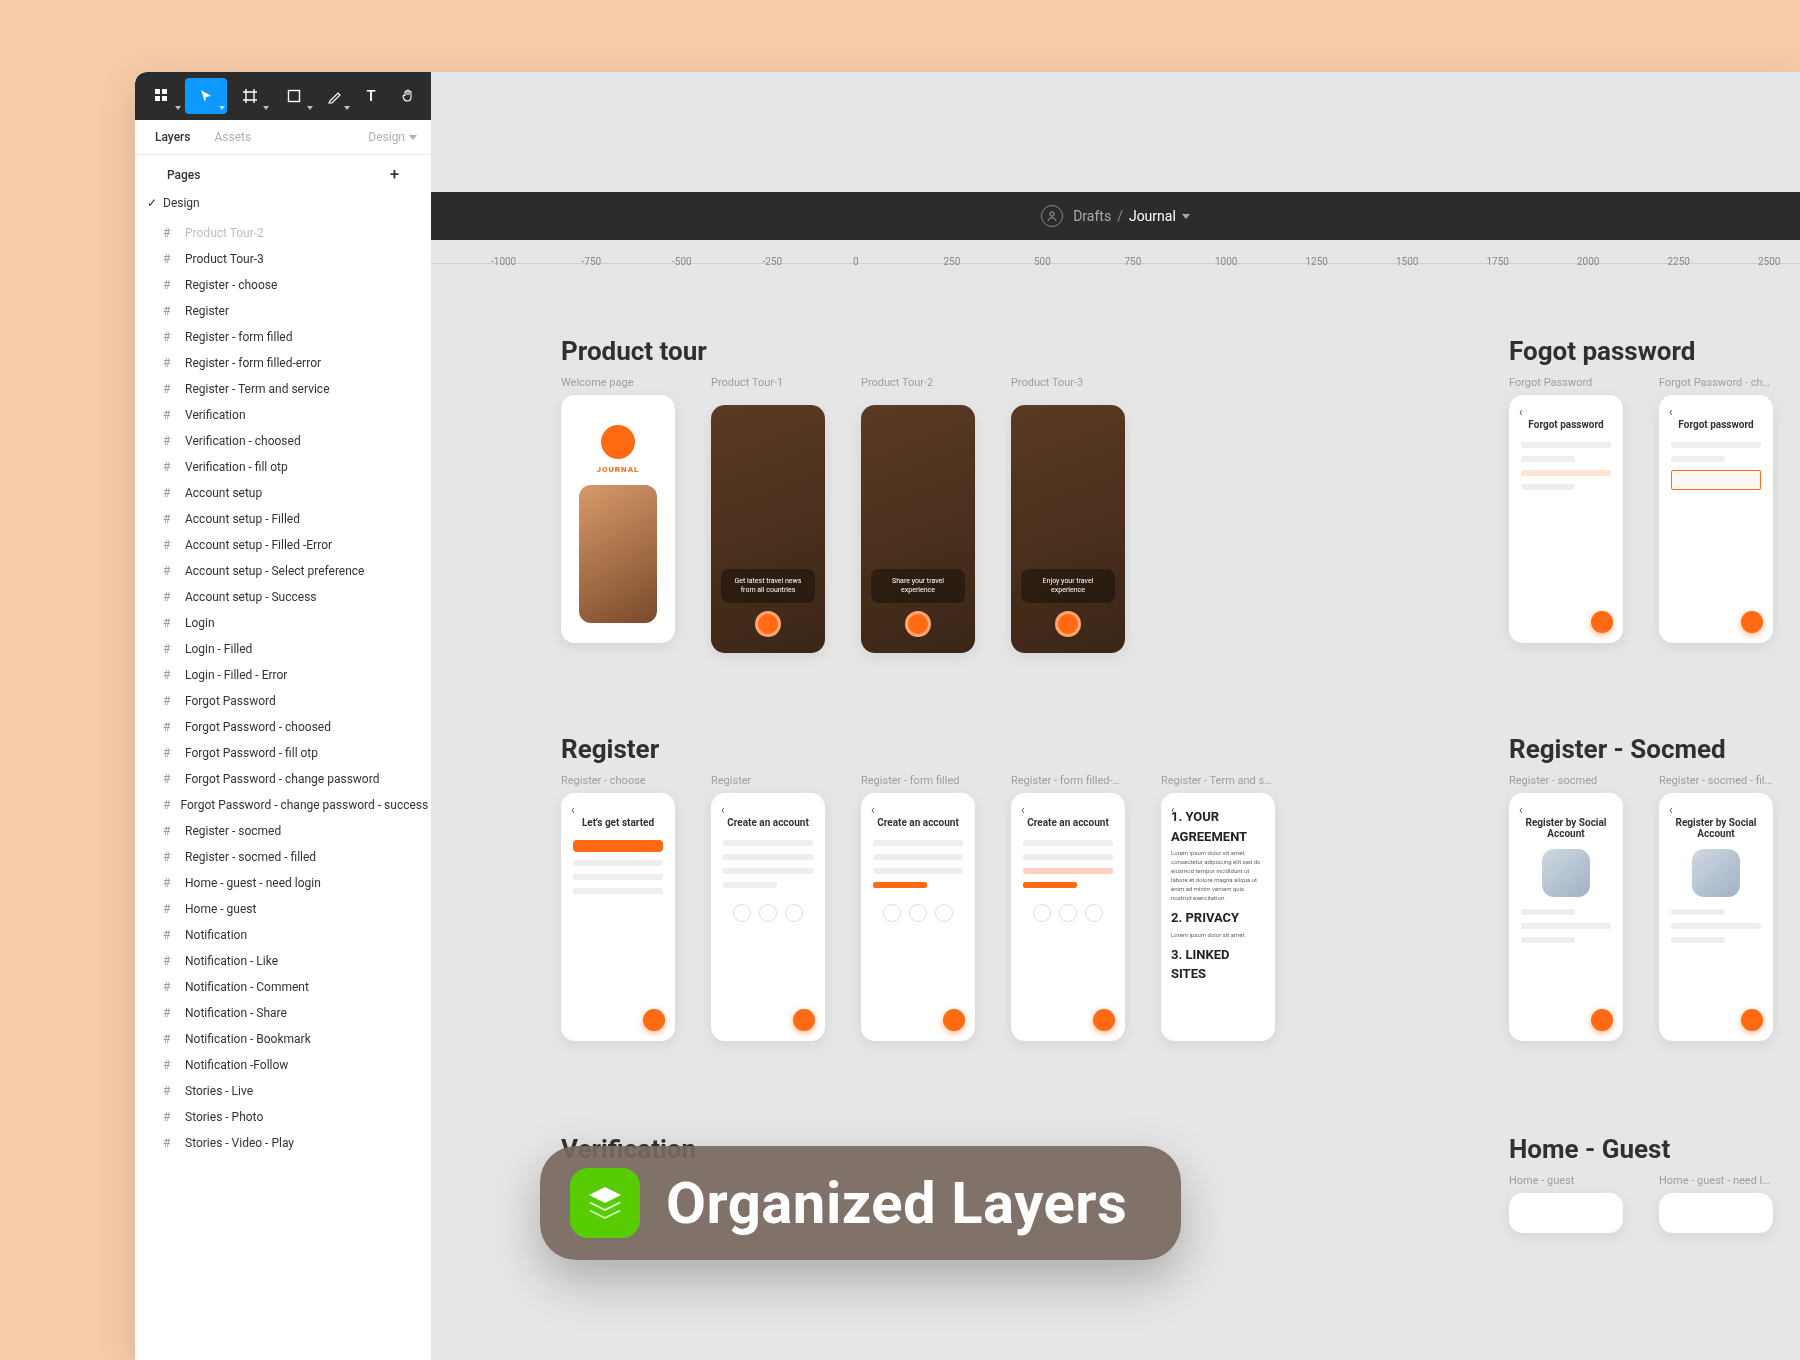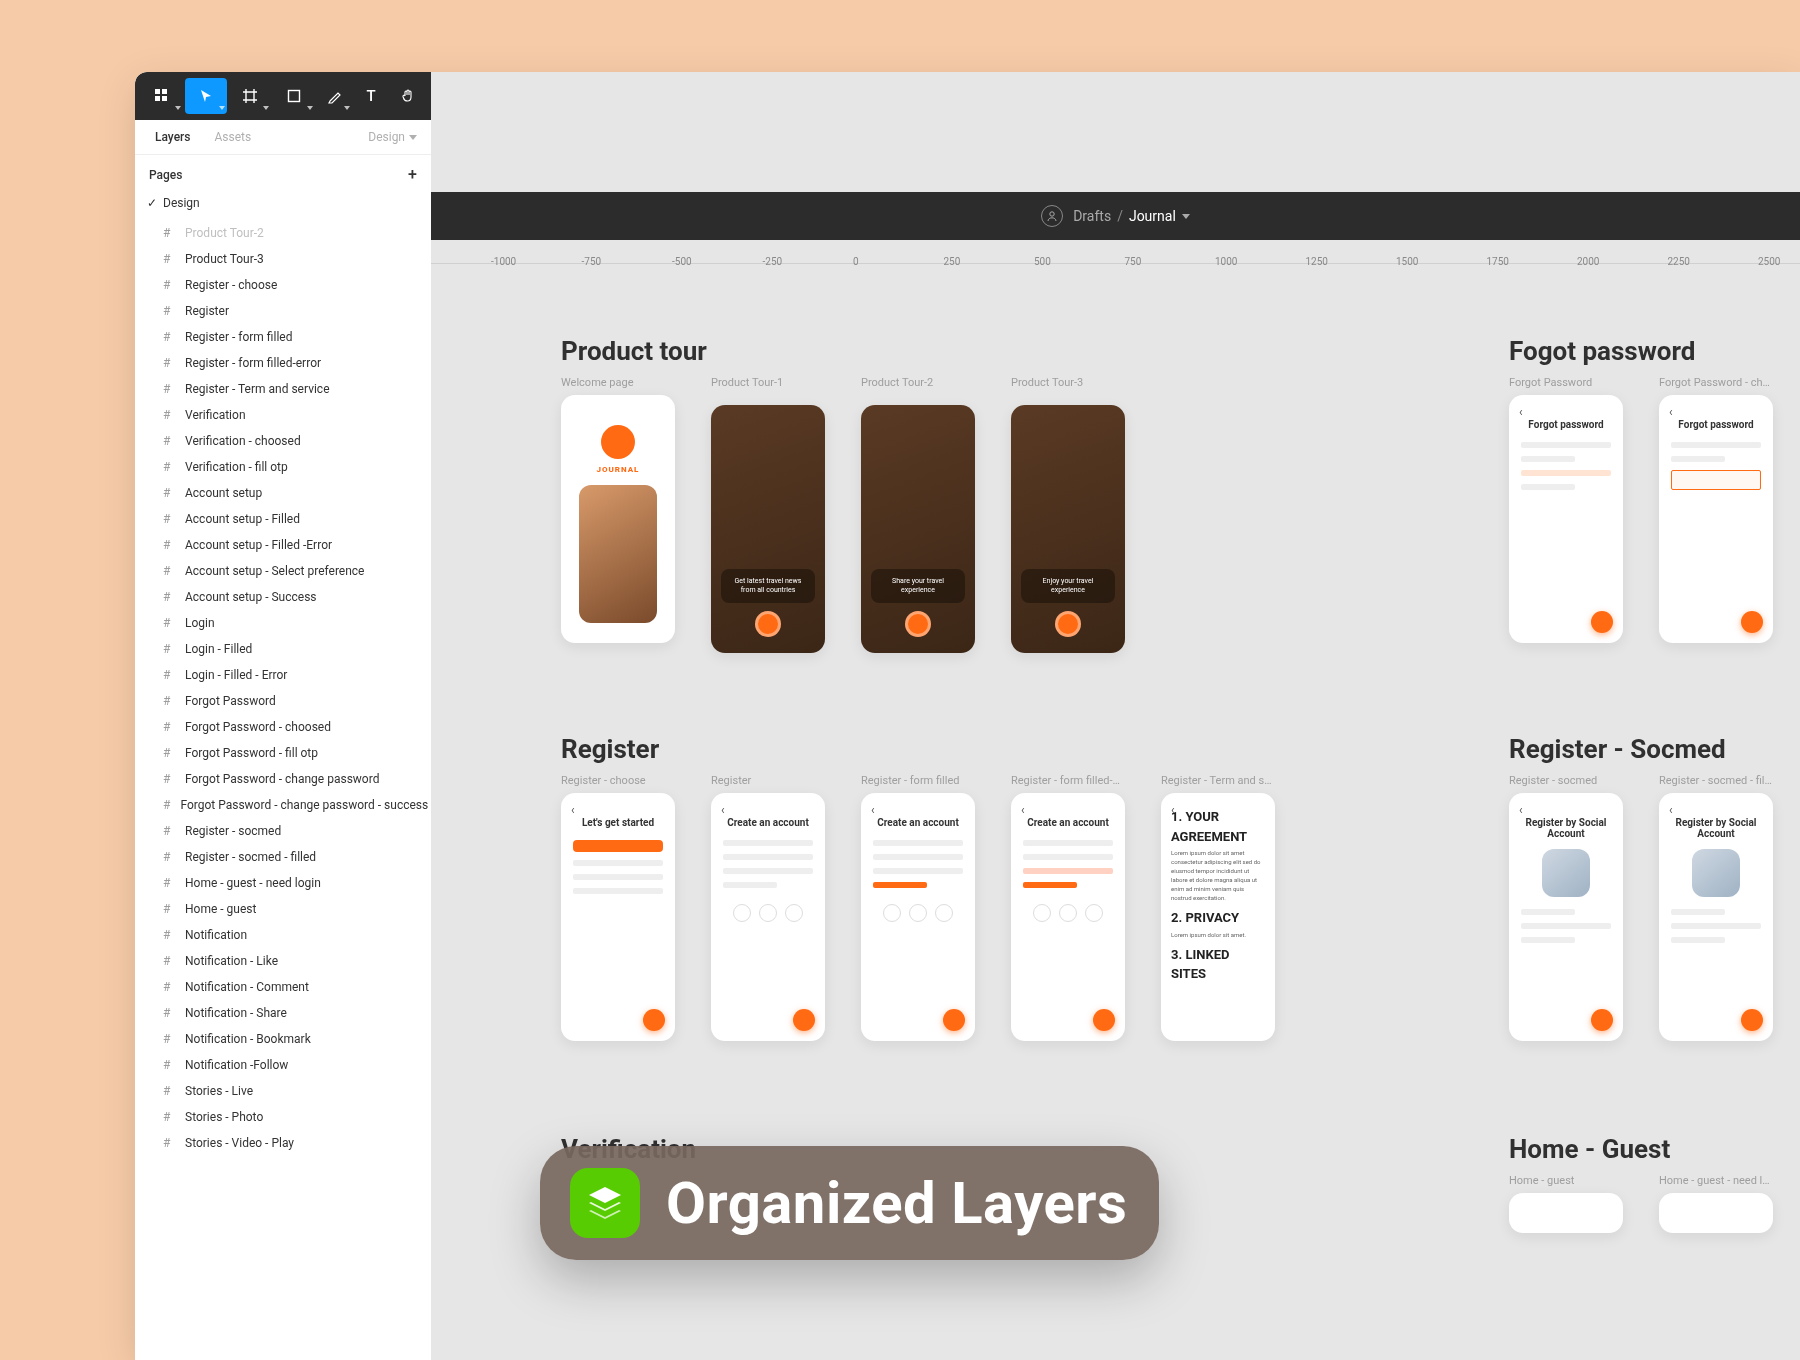--- a/index.html
+++ b/index.html
@@ -48,21 +48,21 @@
     background:#fff; z-index:4; display:flex; flex-direction:column;
     font-size:12px; color:#333;
   }
   .side-tabs { display:flex; align-items:center; justify-content:space-between;
     padding:10px 14px; border-bottom:1px solid #eee;}
   .side-tabs .tabs { display:flex; gap:18px; }
   .side-tabs .tab { font-size:12px; color:#b0b0b0; cursor:pointer;margin-left:6px;}
   .side-tabs .tab.active { color:#333; font-weight:500;}
   .side-tabs .right { font-size:12px; color:#b0b0b0; display:flex; align-items:center; gap:4px;}
   .pages-header { display:flex; align-items:center; justify-content:space-between;
-    padding:10px 14px 6px; font-size:12px; color:#333; font-weight:500;}
+    padding:10px 32px 6px; font-size:12px; color:#333; font-weight:500;}
   .pages-header .plus { font-size:16px; color:#333; cursor:pointer; }
   .page-item { display:flex; align-items:center; gap:8px; padding:6px 14px 6px 28px; font-size:12px; color:#333;}
   .page-item .check { position:absolute; margin-left:-16px; }
   .layers-list { flex:1; overflow:hidden; padding:4px 0 20px;}
   .layer-row { display:flex; align-items:center; gap:10px; padding:6px 14px 6px 28px; font-size:12px; color:#333; white-space:nowrap;}
   .layer-row.dim { color:#bfbfbf; }
   .layer-row .hash { color:#9d9d9d; font-size:12px; width:12px; display:inline-block;}
 
   
   .breadcrumb-bar {
@@ -116,21 +116,21 @@
   .phone .text-block{padding:8px 10px;font-size:6px;color:#666;line-height:1.5;}
   .phone .text-block .hd{font-size:13px;font-weight:700;color:#222;margin:6px 0 2px;}
 
   .group { position:absolute; }
   .frames-row { display:flex; gap:36px; margin-top:10px;}
 
   
   .badge {
     position:absolute; left:540px; bottom:100px;
     background:rgba(120,104,94,0.92);
-    border-radius:36px; padding:22px 32px 22px 30px;
+    border-radius:36px; padding:22px 54px 22px 30px;
     display:flex; align-items:center; gap:26px;
     box-shadow:0 20px 50px rgba(0,0,0,0.25);
   }
   .badge .icon-sq{width:70px;height:70px;border-radius:18px;background:#58CC02;display:flex;align-items:center;justify-content:center;}
   .badge .icon-sq svg{width:40px;height:40px;}
   .badge .txt{color:#fff;font-size:58px;font-weight:700;letter-spacing:0.5px;}
 </style>
 </head>
 <body>
 

